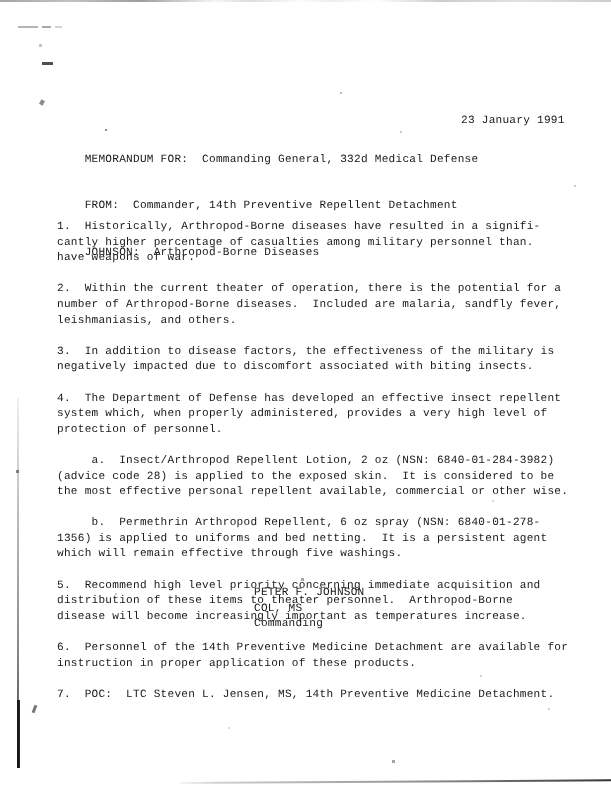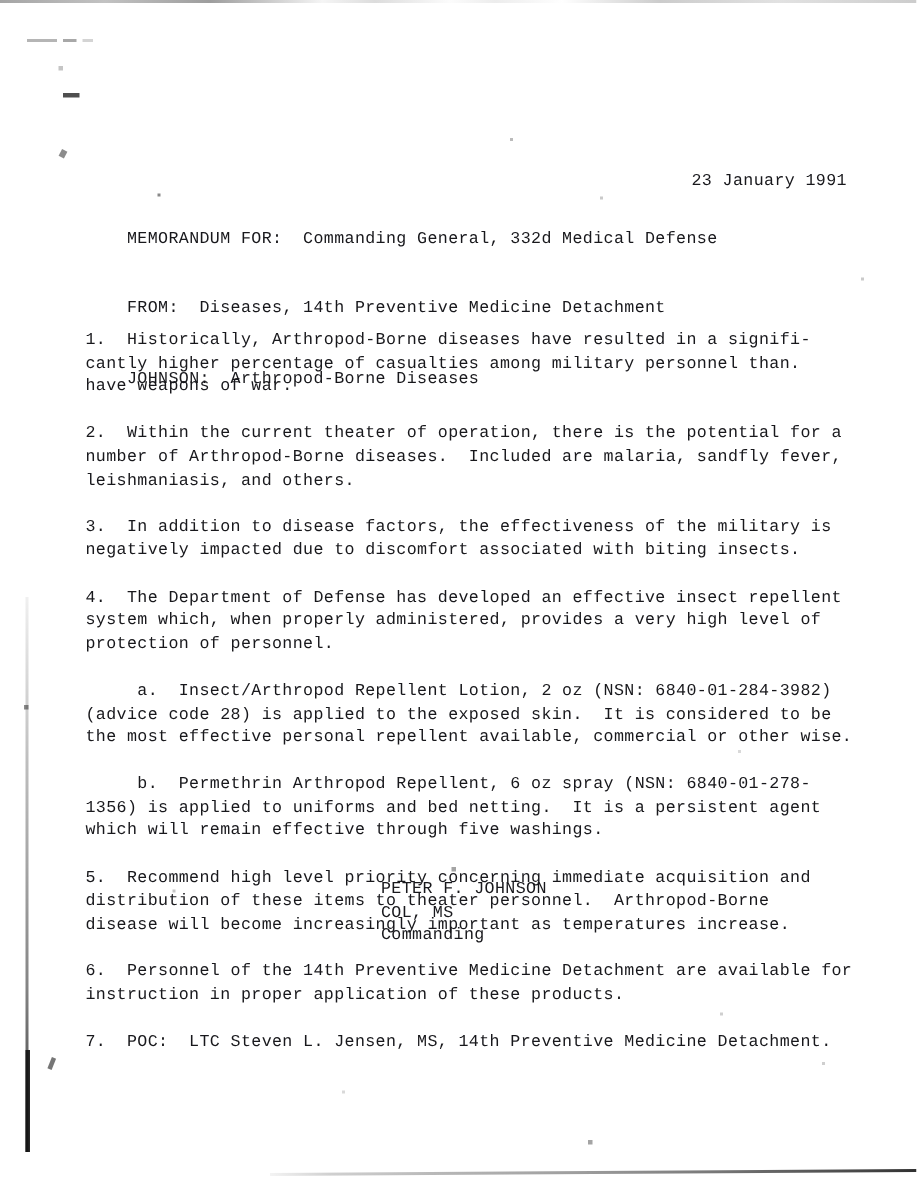--- a/index.html
+++ b/index.html
@@ -142,21 +142,21 @@
   <div class="artifact speck dot-8"></div>
   <div class="artifact speck dot-9"></div>
   <div class="artifact speck dot-10"></div>
   <div class="artifact speck dot-11"></div>
   <div class="artifact speck dot-12"></div>
 
   <div class="typed date-line">23 January 1991</div>
 
   <div class="typed hdr-block">
     <span>MEMORANDUM FOR:  Commanding General, 332d Medical Defense</span><span class="blank"></span>
-    <span>FROM:  Diseases, 14th Preventive Medicine Detachment</span><span class="blank"></span>
+    <span>FROM:  Commander, 14th Preventive Repellent Detachment</span><span class="blank"></span>
     <span>JOHNSON:  Arthropod-Borne Diseases</span>
   </div>
 
   <div class="typed body-block">1.  Historically, Arthropod-Borne diseases have resulted in a signifi-
 cantly higher percentage of casualties among military personnel than.
 have weapons of war.
 
 2.  Within the current theater of operation, there is the potential for a
 number of Arthropod-Borne diseases.  Included are malaria, sandfly fever,
 leishmaniasis, and others.

